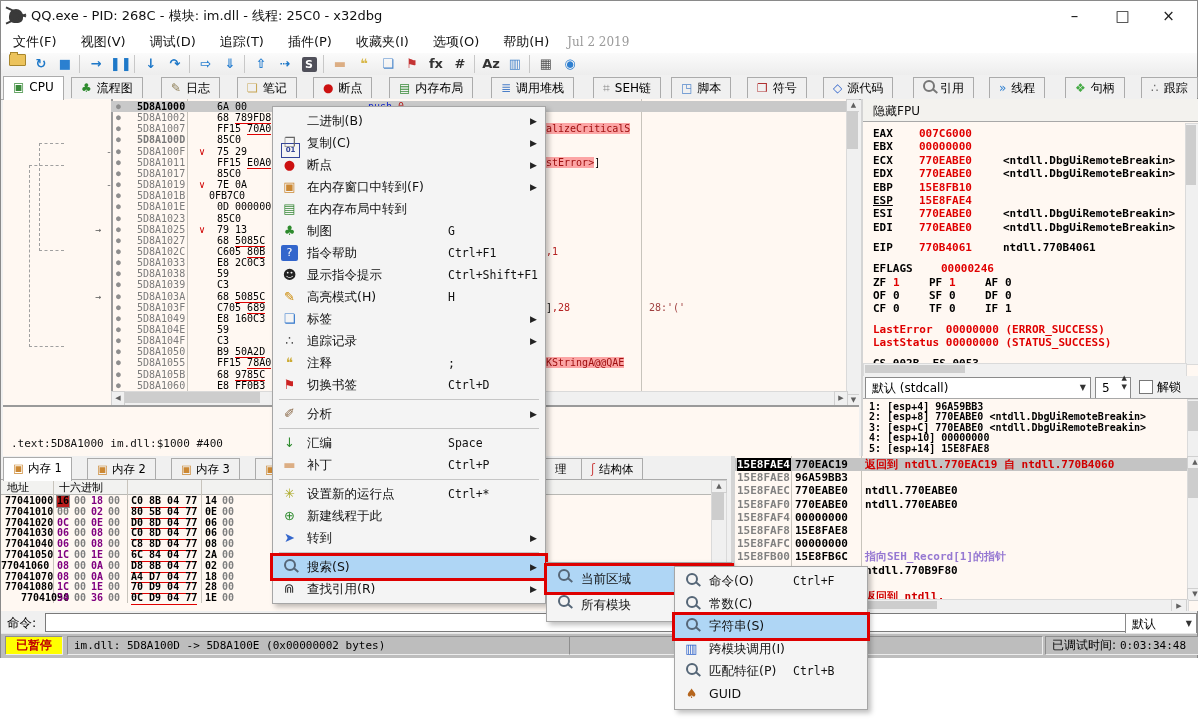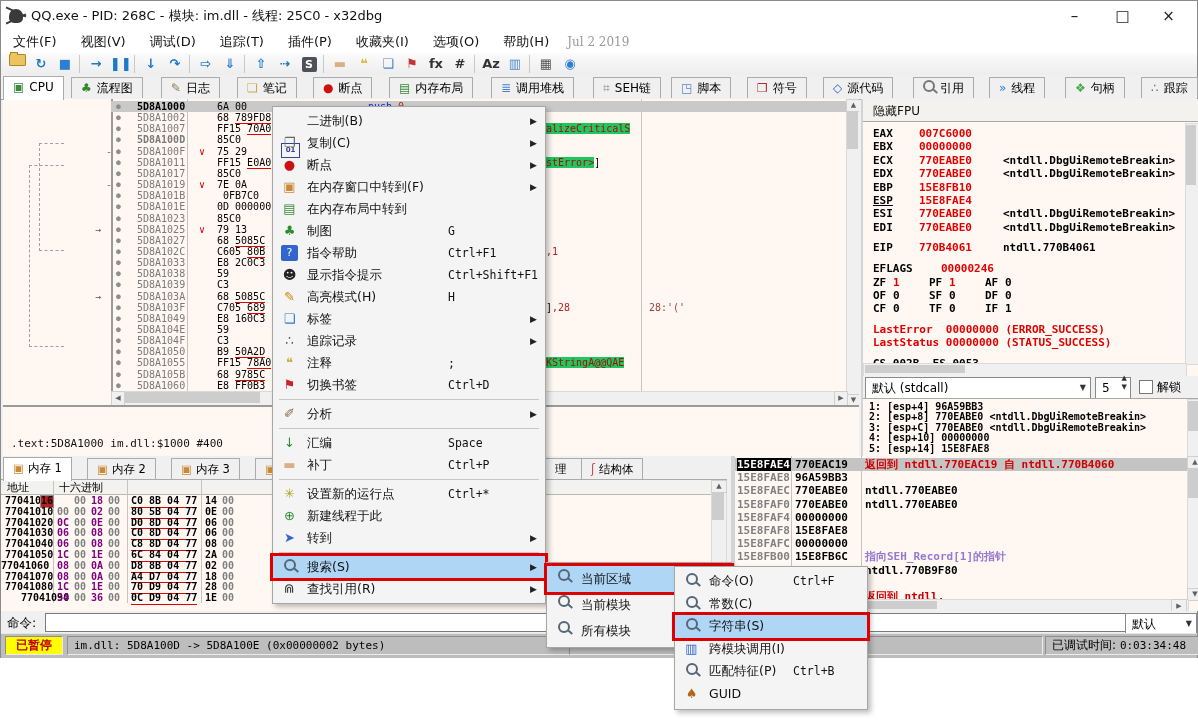--- a/index.html
+++ b/index.html
@@ -33,21 +33,21 @@
   .tab.act{background:#FFFFFF;top:1px;height:23px;z-index:2;}
   .tabic{display:inline-block;margin-right:5px;font-size:12px;}
   
   #disasm{position:absolute;left:2px;top:98px;width:856px;height:357px;background:#FFF8F2;overflow:hidden;}
   #regs{position:absolute;left:860px;top:98px;width:336px;height:357px;background:#FFF8F2;border-left:2px solid #D4D4D4;overflow:hidden;}
   #mem{position:absolute;left:0;top:455px;width:726px;height:155px;background:#FFF8F2;overflow:hidden;}
   #stack{position:absolute;left:730px;top:455px;width:466px;height:155px;background:#FFF8F2;border-left:4px solid #D4D4D4;overflow:hidden;}
   .vline{position:absolute;width:1px;background:#C8C4BC;}
   .row{position:absolute;left:0;width:100%;}
   .u{border-bottom:1px solid #E00000;}
-  .hl{background:#22c55e;color:#A01010;}
+  .hl{background:#fca5a5;color:#A01010;}
   .imm{color:#B42222;}
   .mn{color:#1428C8;}
   
   .sb{position:absolute;background:#F0F0F0;border:1px solid #DADADA;}
   .sbth{position:absolute;background:#CDCDCD;}
   .sbarr{position:absolute;background:#F0F0F0;color:#606060;font-size:7px;text-align:center;border:1px solid #D0D0D0;}
   
   #infopane{position:absolute;left:0;top:306px;width:856px;height:51px;background:#FFF8F2;border-top:2px solid #9A9A9A;}
   
   #fpuhdr{position:absolute;left:0;top:0;width:336px;height:23px;background:#F3F2EE;border-bottom:1px solid #A8A8A8;font-size:12px;color:#111;padding-top:4px;padding-left:10px;box-sizing:border-box;}
@@ -182,21 +182,21 @@
         <div class="row mono" style="top: 80.05px; height: 11.15px; font-size: 10px; line-height: 11.15px;">
           <span style="position: absolute; left: 113px; color: rgb(142, 142, 142); font-size: 8px;">●</span>
           <span style="position: absolute; left: 103px; color: rgb(119, 119, 119);">-</span>
           <span style="position: absolute; left: 134px; color: rgb(122, 122, 122); font-weight: normal;">5D8A1019</span>
           <span style="position: absolute; left: 196px; color: rgb(208, 0, 0);">∨</span>
           <span style="position: absolute; left: 214px; white-space: pre;"><span>7E 0A</span></span>
         </div>
         <div class="row mono" style="top: 91.2px; height: 11.15px; font-size: 10px; line-height: 11.15px;">
           <span style="position: absolute; left: 113px; color: rgb(142, 142, 142); font-size: 8px;">●</span>
           <span style="position: absolute; left: 134px; color: rgb(122, 122, 122); font-weight: normal;">5D8A101B</span>
-          <span style="position: absolute; left: 220px; white-space: pre;"><span>0FB7C0</span></span>
+          <span style="position: absolute; left: 206px; white-space: pre;"><span>0FB7C0</span></span>
         </div>
         <div class="row mono" style="top: 102.35px; height: 11.15px; font-size: 10px; line-height: 11.15px;">
           <span style="position: absolute; left: 113px; color: rgb(142, 142, 142); font-size: 8px;">●</span>
           <span style="position: absolute; left: 134px; color: rgb(122, 122, 122); font-weight: normal;">5D8A101E</span>
           <span style="position: absolute; left: 214px; white-space: pre;"><span>0D 000000</span></span>
         </div>
         <div class="row mono" style="top: 113.5px; height: 11.15px; font-size: 10px; line-height: 11.15px;">
           <span style="position: absolute; left: 113px; color: rgb(142, 142, 142); font-size: 8px;">●</span>
           <span style="position: absolute; left: 134px; color: rgb(122, 122, 122); font-weight: normal;">5D8A1023</span>
           <span style="position: absolute; left: 214px; white-space: pre;"><span>85C0</span></span>
@@ -344,21 +344,21 @@
         </div>
         <div style="position: absolute; left: 0px; top: 24px; width: 726px; height: 14px; background: rgb(242, 242, 240); border-bottom: 1px solid rgb(184, 184, 180); font-size: 11px;">
           <span style="position: absolute; left: 6px; top: 0px;">地址</span>
           <span style="position: absolute; left: 58px; top: 0px;">十六进制</span>
         </div>
         <div class="vline" style="left: 52px; top: 24px; height: 123px;"></div>
         <div class="vline" style="left: 126px; top: 24px; height: 123px;"></div>
         <div class="vline" style="left: 200px; top: 24px; height: 123px;"></div>
         <div class="row mono" style="top: 40px; height: 10.8px; font-size: 10px; font-weight: bold; line-height: 10.8px;">
           <span style="position: absolute; left: 4px; color: rgb(0, 0, 0);">77041000</span>
-          <span style="position: absolute; left: 40px; color: rgb(0, 0, 0); background: #b91c1c; outline: rgb(144, 144, 144) solid 1px;">16</span>
+          <span style="position: absolute; left: 56px; color: rgb(0, 0, 0); background: #b91c1c; outline: rgb(144, 144, 144) solid 1px;">16</span>
           <span style="position: absolute; left: 73px; color: rgb(128, 128, 128);">00</span>
           <span style="position: absolute; left: 90px; color: rgb(128, 0, 128);">18</span>
           <span style="position: absolute; left: 107px; color: rgb(128, 128, 128);">00</span>
           <span class="u" style="position: absolute; left: 130px; color: rgb(0, 0, 0);">C0 8B 04 77</span>
           <span style="position: absolute; left: 204px; color: rgb(0, 0, 0);">14</span>
           <span style="position: absolute; left: 221px; color: rgb(128, 128, 128);">00</span>
         </div>
         <div class="row mono" style="top: 50.8px; height: 10.8px; font-size: 10px; font-weight: bold; line-height: 10.8px;">
           <span style="position: absolute; left: 4px; color: rgb(0, 0, 0);">77041010</span>
           <span style="position: absolute; left: 56px; color: rgb(128, 128, 128);">00</span>
@@ -558,21 +558,20 @@
       <div class="msep"></div>
       <div class="mi" style="height: 22px; line-height: 22px;"><span class="mic" style="color: rgb(170, 168, 34);">✳</span><span>设置新的运行点</span><span class="msc" style="left: 175px;">Ctrl+*</span></div>
       <div class="mi" style="height: 22px; line-height: 22px;"><span class="mic" style="color: rgb(46, 139, 46);">⊕</span><span>新建线程于此</span></div>
       <div class="mi" style="height: 22px; line-height: 22px;"><span class="mic" style="color: rgb(51, 102, 204);">➤</span><span>转到</span><span class="mar">▶</span></div>
       <div class="msep"></div>
       <div class="mi hi redbox" style="height: 22px; line-height: 22px;"><span class="mic"><span class="mag" style="color: rgb(85, 102, 119);"></span></span><span>搜索(S)</span><span class="mar">▶</span></div>
       <div class="mi" style="height: 22px; line-height: 22px;"><span class="mic" style="color: rgb(51, 51, 51);">⋒</span><span>查找引用(R)</span><span class="mar">▶</span></div>
     </div>
 <div id="searchsub" class="menu" style="left:546px;top:562px;width:184px;z-index:21;">
       <div class="mi hi redbox" style="height: 26px; line-height: 26px;"><span class="mic"><span class="mag" style="color: rgb(85, 102, 119);"></span></span><span>当前区域</span><span class="mar">▶</span></div>
-      <div class="mi" style="height: 26px; line-height: 26px;"><span class="mic"><span class="mag" style="color: rgb(85, 102, 119);"></span></span><span>当前模块</span><span class="mar">▶</span></div>
       <div class="mi" style="height: 26px; line-height: 26px;"><span class="mic"><span class="mag" style="color: rgb(85, 102, 119);"></span></span><span>所有模块</span><span class="mar">▶</span></div>
     </div>
 <div id="regionsub" class="menu" style="left:674px;top:566px;width:192px;z-index:22;">
       <div class="mi" style="height: 22.6px; line-height: 22.6px;"><span class="mic"><span class="mag" style="color: rgb(85, 102, 119);"></span></span><span>命令(O)</span><span class="msc" style="left: 118px;">Ctrl+F</span></div>
       <div class="mi" style="height: 22.6px; line-height: 22.6px;"><span class="mic"><span class="mag" style="color: rgb(85, 102, 119);"></span></span><span>常数(C)</span></div>
       <div class="mi hi redbox" style="height: 22.6px; line-height: 22.6px;"><span class="mic"><span class="mag" style="color: rgb(85, 102, 119);"></span></span><span>字符串(S)</span></div>
       <div class="mi" style="height: 22.6px; line-height: 22.6px;"><span class="mic" style="color: rgb(51, 102, 204);">▥</span><span>跨模块调用(I)</span></div>
       <div class="mi" style="height: 22.6px; line-height: 22.6px;"><span class="mic"><span class="mag" style="color: rgb(85, 102, 119);"></span></span><span>匹配特征(P)</span><span class="msc" style="left: 118px;">Ctrl+B</span></div>
       <div class="mi" style="height: 22.6px; line-height: 22.6px;"><span class="mic" style="color: rgb(181, 101, 29);">♠</span><span>GUID</span></div>
     </div>

